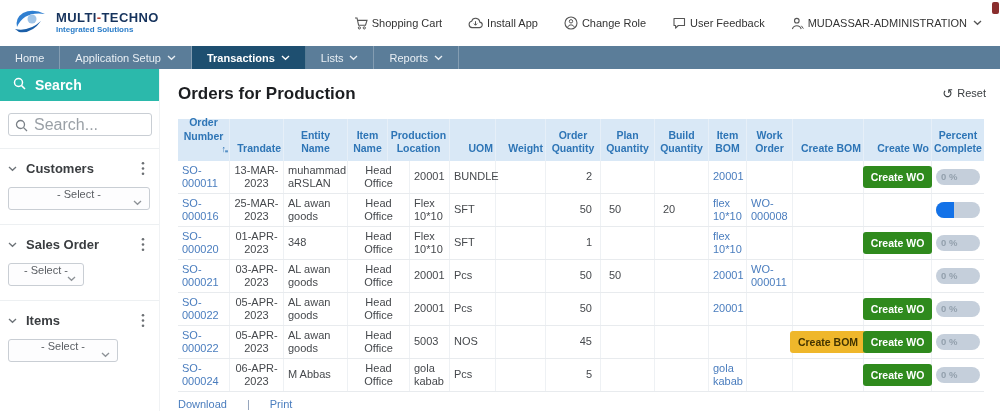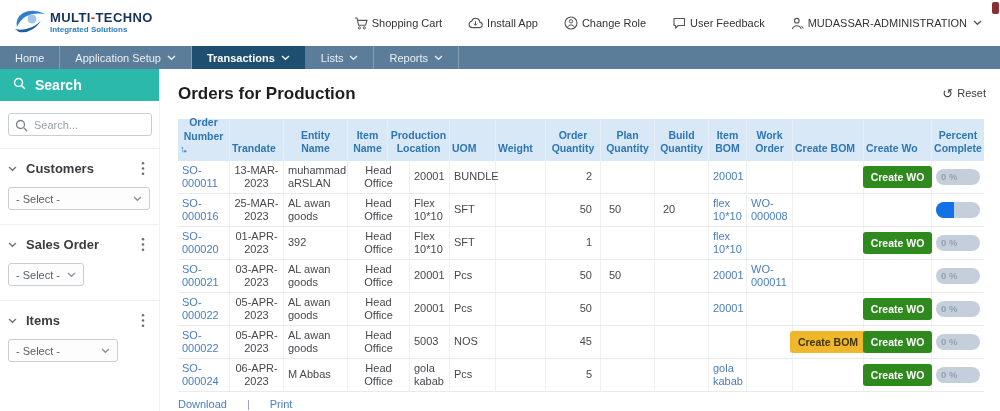--- a/index.html
+++ b/index.html
@@ -2,21 +2,21 @@
 <html><head>
 <meta charset="utf-8">
 <style>
   * { margin:0; padding:0; box-sizing:border-box; }
   body { font-family:"Liberation Sans", sans-serif; background:#fff; }
   .page { position:relative; width:1000px; height:411px; background:#fff; overflow:hidden; }
 
   
   .topbar { position:absolute; top:0; left:0; width:100%; height:46px; background:#fff;
             display:flex; align-items:center; justify-content:space-between; padding:0 18px 0 12px; }
-  .logo { display:flex; align-items:center; gap:0; }
+  .logo { display:flex; align-items:center; gap:6px; }
   .logo-text { display:flex; flex-direction:column; line-height:1.1; }
   .logo-title { font-size:13px; font-weight:bold; color:#16335d; letter-spacing:.4px; }
   .logo-title .hyph { color:#b03a2e; }
   .logo-sub { font-size:8px; font-weight:bold; color:#2a7dc9; margin-top:1px; }
   .topmenu { display:flex; align-items:center; gap:26px; }
   .menu-item { display:flex; align-items:center; gap:4px; font-size:11px; color:#333; cursor:pointer; }
   .menu-item .icon { color:#555; display:flex; align-items:center; }
   .menu-item .chev { color:#555; display:flex; margin-left:2px; }
 
   
@@ -25,44 +25,44 @@
               color:#e9eff4; font-size:11px; border-right:1px solid rgba(255,255,255,.25); cursor:pointer; }
   .nav-item.active { background:#1e4f70; color:#fff; font-weight:bold; }
   .nav-item .chev { display:flex; }
 
   
   .sidebar { position:absolute; top:69px; left:0; width:160px; height:342px; background:#fff; border-right:1px solid #f0f2f4; }
   .search-header { height:32px; background:#2bb9ab; color:#fff; display:flex; align-items:center; gap:9px;
                    padding-left:13px; font-size:14px; font-weight:bold; }
   .search-box { position:relative; margin:12px 8px 12px 8px; }
   .search-box input { width:144px; height:23px; border:1px solid #c9ced4; border-radius:3px;
-                      padding:0 6px 0 25px; font-size:11px; color:#444; font-family:"Liberation Sans", sans-serif; outline:none; }
+                      padding:0 6px 0 25px; font-size:16px; color:#444; font-family:"Liberation Sans", sans-serif; outline:none; }
   .search-box input::placeholder { color:#9aa0a6; }
   .search-box .icon { position:absolute; left:7px; top:5px; color:#7a8087; }
   .side-section { border-top:1px solid #edf0f2; padding:12px 8px 14px 8px; }
   .sec-head { display:flex; align-items:center; gap:9px; cursor:pointer; }
   .sec-head .chev { color:#6d7378; display:flex; }
   .sec-title { font-size:13px; font-weight:bold; color:#3a3d40; }
   .kebab { margin-left:auto; margin-right:6px; color:#6b6f73; display:flex; cursor:pointer; }
   .select { margin-top:11px; height:23px; border:1px solid #c9ced4; border-radius:3px; background:#fdfdfe;
-            display:flex; align-items:center; padding:0 7px; font-size:11px; color:#5a5e63; cursor:pointer; }
+            display:flex; align-items:center; padding:0 7px; font-size:11px; color:#5a5e63; cursor:pointer;flex-direction:column; }
   .select .chev { margin-left:auto; color:#8d9297; display:flex; }
 
   
   .main { position:absolute; top:69px; left:160px; width:832px; height:342px; padding-left:18px; }
   .main-head { position:relative; height:50px; }
   .page-title { font-size:17px; font-weight:bold; color:#1c1e21; padding-top:15px; }
   .reset-btn { position:absolute; right:6px; top:18px; display:flex; align-items:center; gap:4px;
                font-size:11px; color:#3c4043; cursor:pointer; }
   .reset-btn .ricon { font-size:13px; line-height:11px; color:#3c4043; }
 
   
   .tbl { width:806px; }
   .thead { display:flex; background:#d9e8f6; }
-  .th { display:flex; flex-direction:column; align-items:flex-start; justify-content:flex-end;
+  .th { display:flex; flex-direction:column; align-items:flex-end; justify-content:flex-end;
         height:42px; padding:4px 2px 5px 2px; text-align:center; color:#2e75b6;
         font-size:10.5px; font-weight:bold; line-height:1.3; border-right:1px solid #e6eff8; flex:none; }
   .th:last-child { border-right:none; }
   .sort-ind { font-size:9px; margin-top:1px; letter-spacing:-1px; cursor:pointer; }
   .trow { display:flex; height:33px; border-bottom:1px solid #e8ebee; }
   .td { display:flex; align-items:center; padding:2px 4px; font-size:11px; color:#46494d;
         line-height:1.2; border-right:1px solid #eef1f4; flex:none; overflow:visible; }
   .td:last-child { border-right:none; }
   .td.center { justify-content:center; text-align:center; }
   .td.right { justify-content:flex-end; padding-right:8px; }
@@ -438,21 +438,21 @@
             </div>
           </div>
           <div class="trow">
             <div class="td c0">
               <span class="link">SO-000020</span>
             </div>
             <div class="td c1 center">
               <span>01-APR-2023</span>
             </div>
             <div class="td c2">
-              <span>392</span>
+              <span>348</span>
             </div>
             <div class="td c3 center">
               <span>Head Office</span>
             </div>
             <div class="td c4">
               <span>Flex 10*10</span>
             </div>
             <div class="td c5">
               <span>SFT</span>
             </div>

